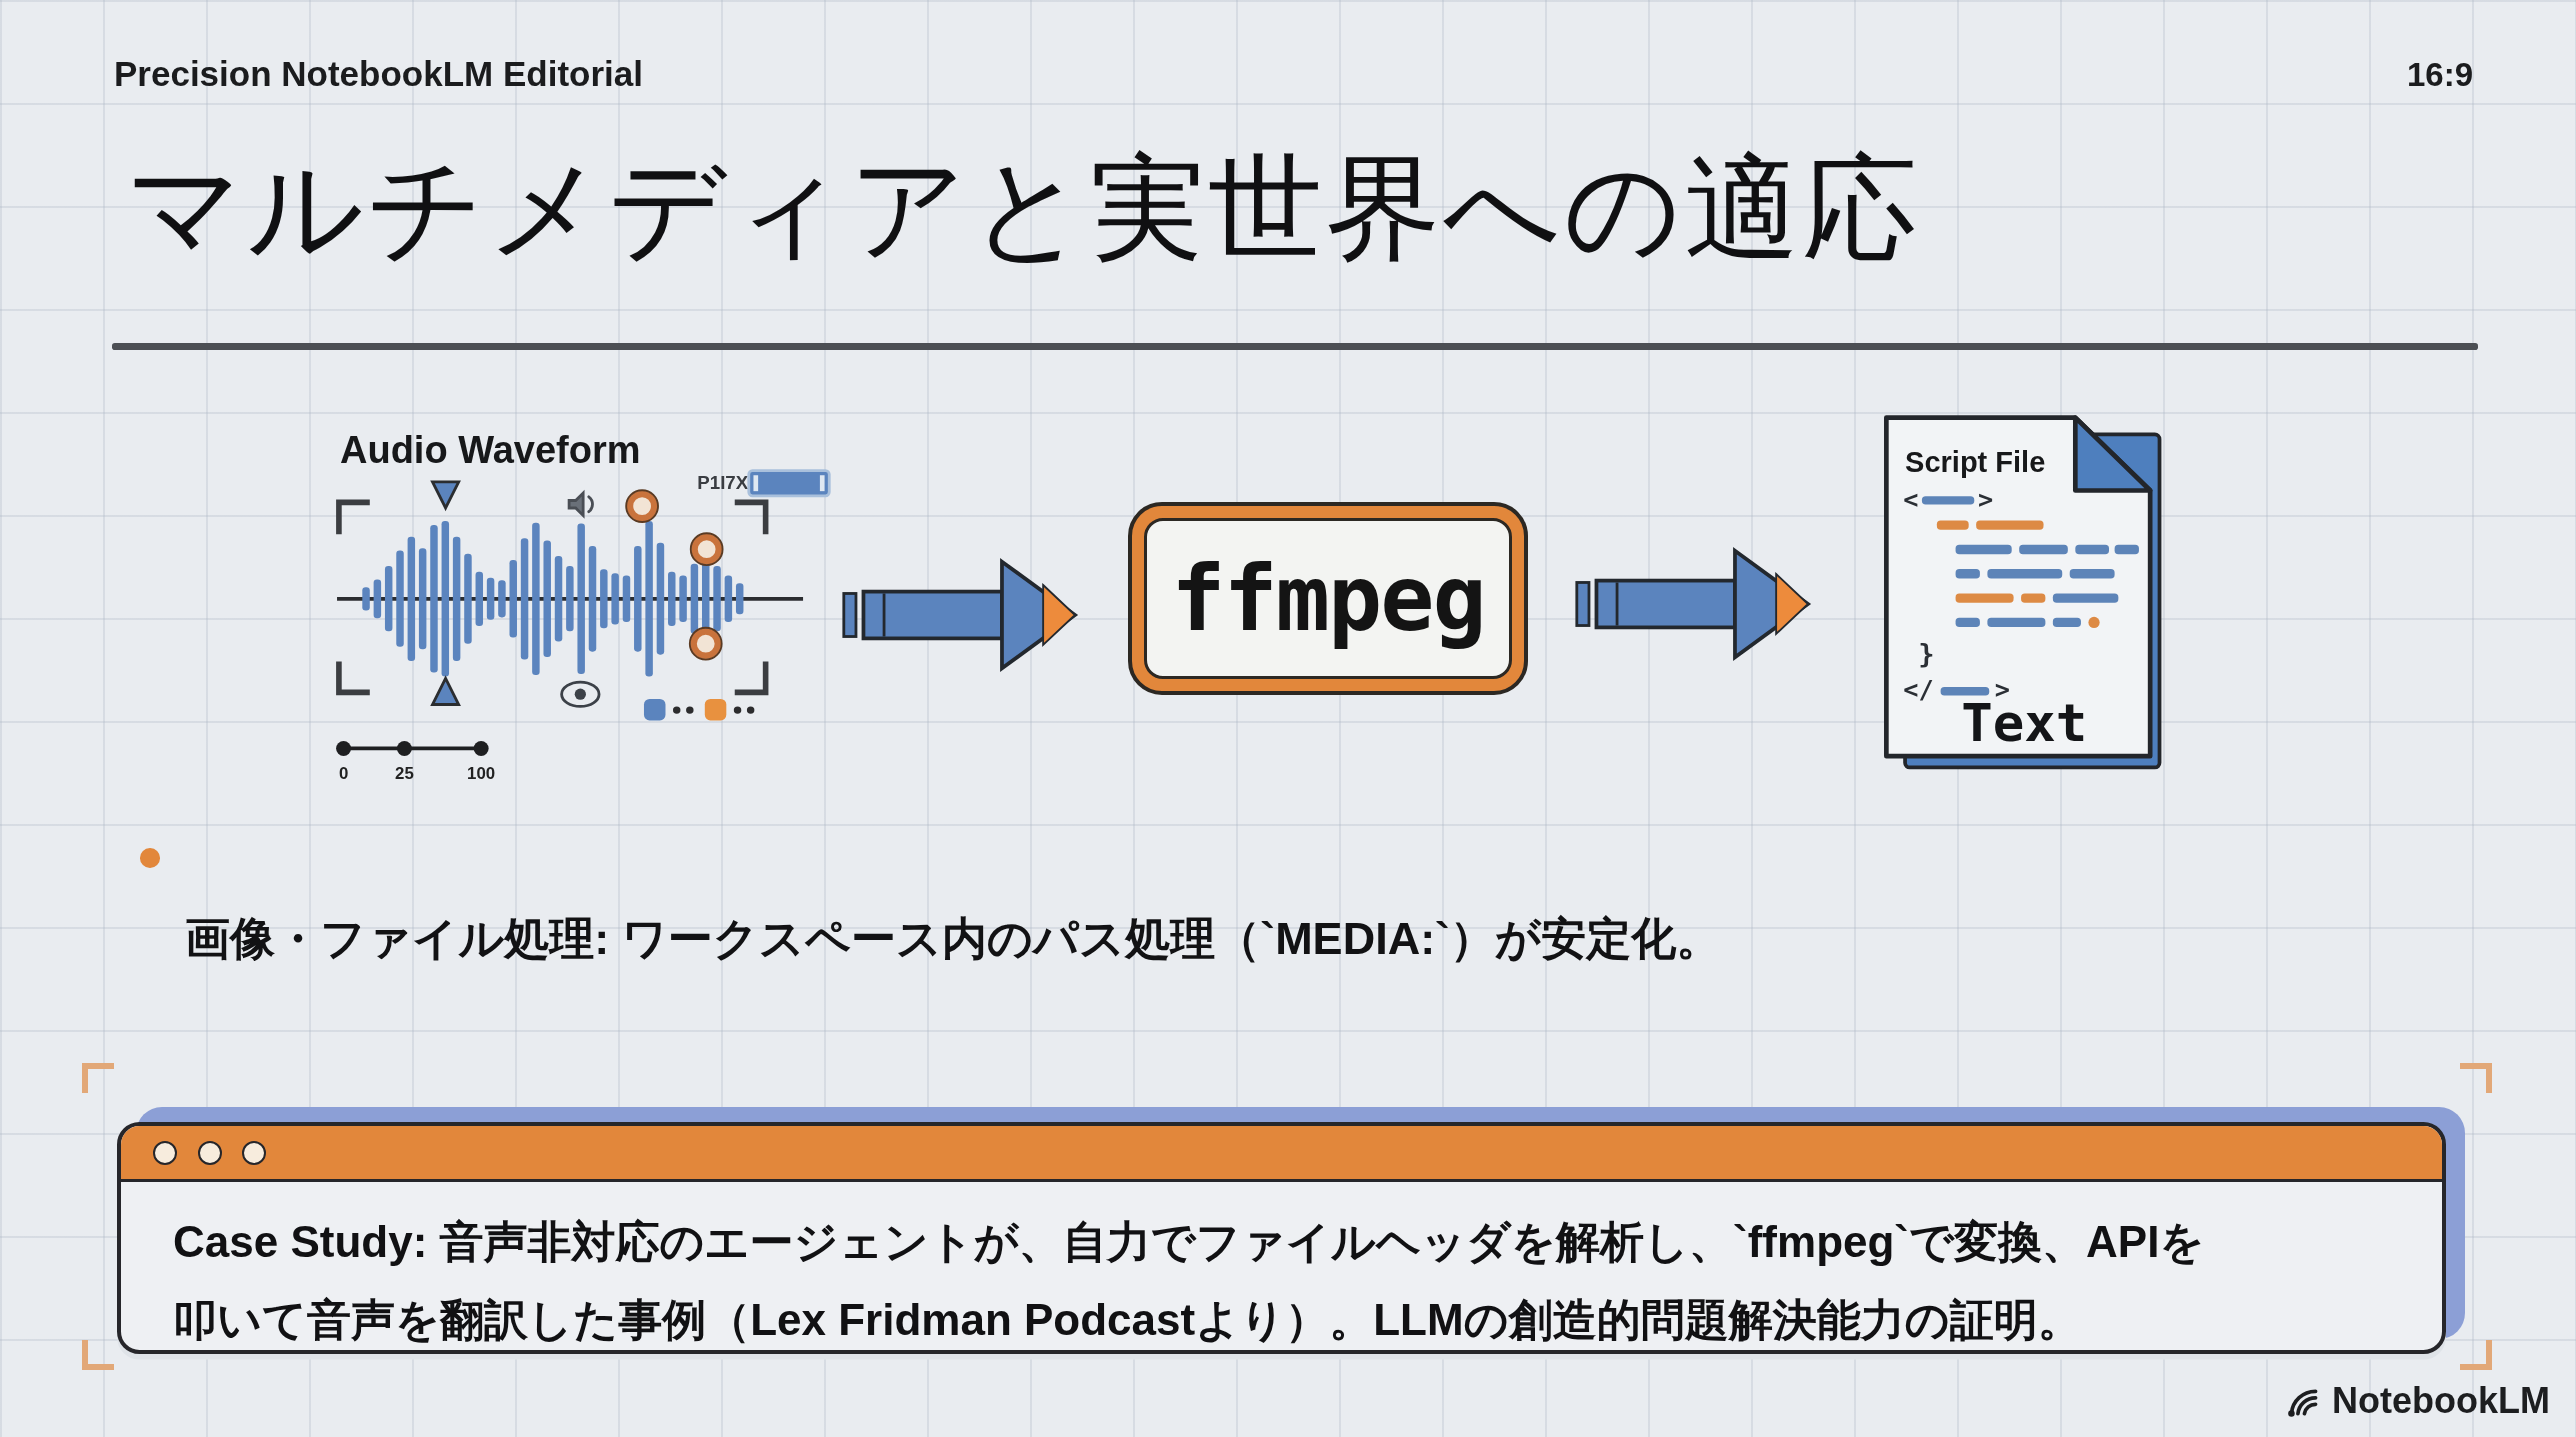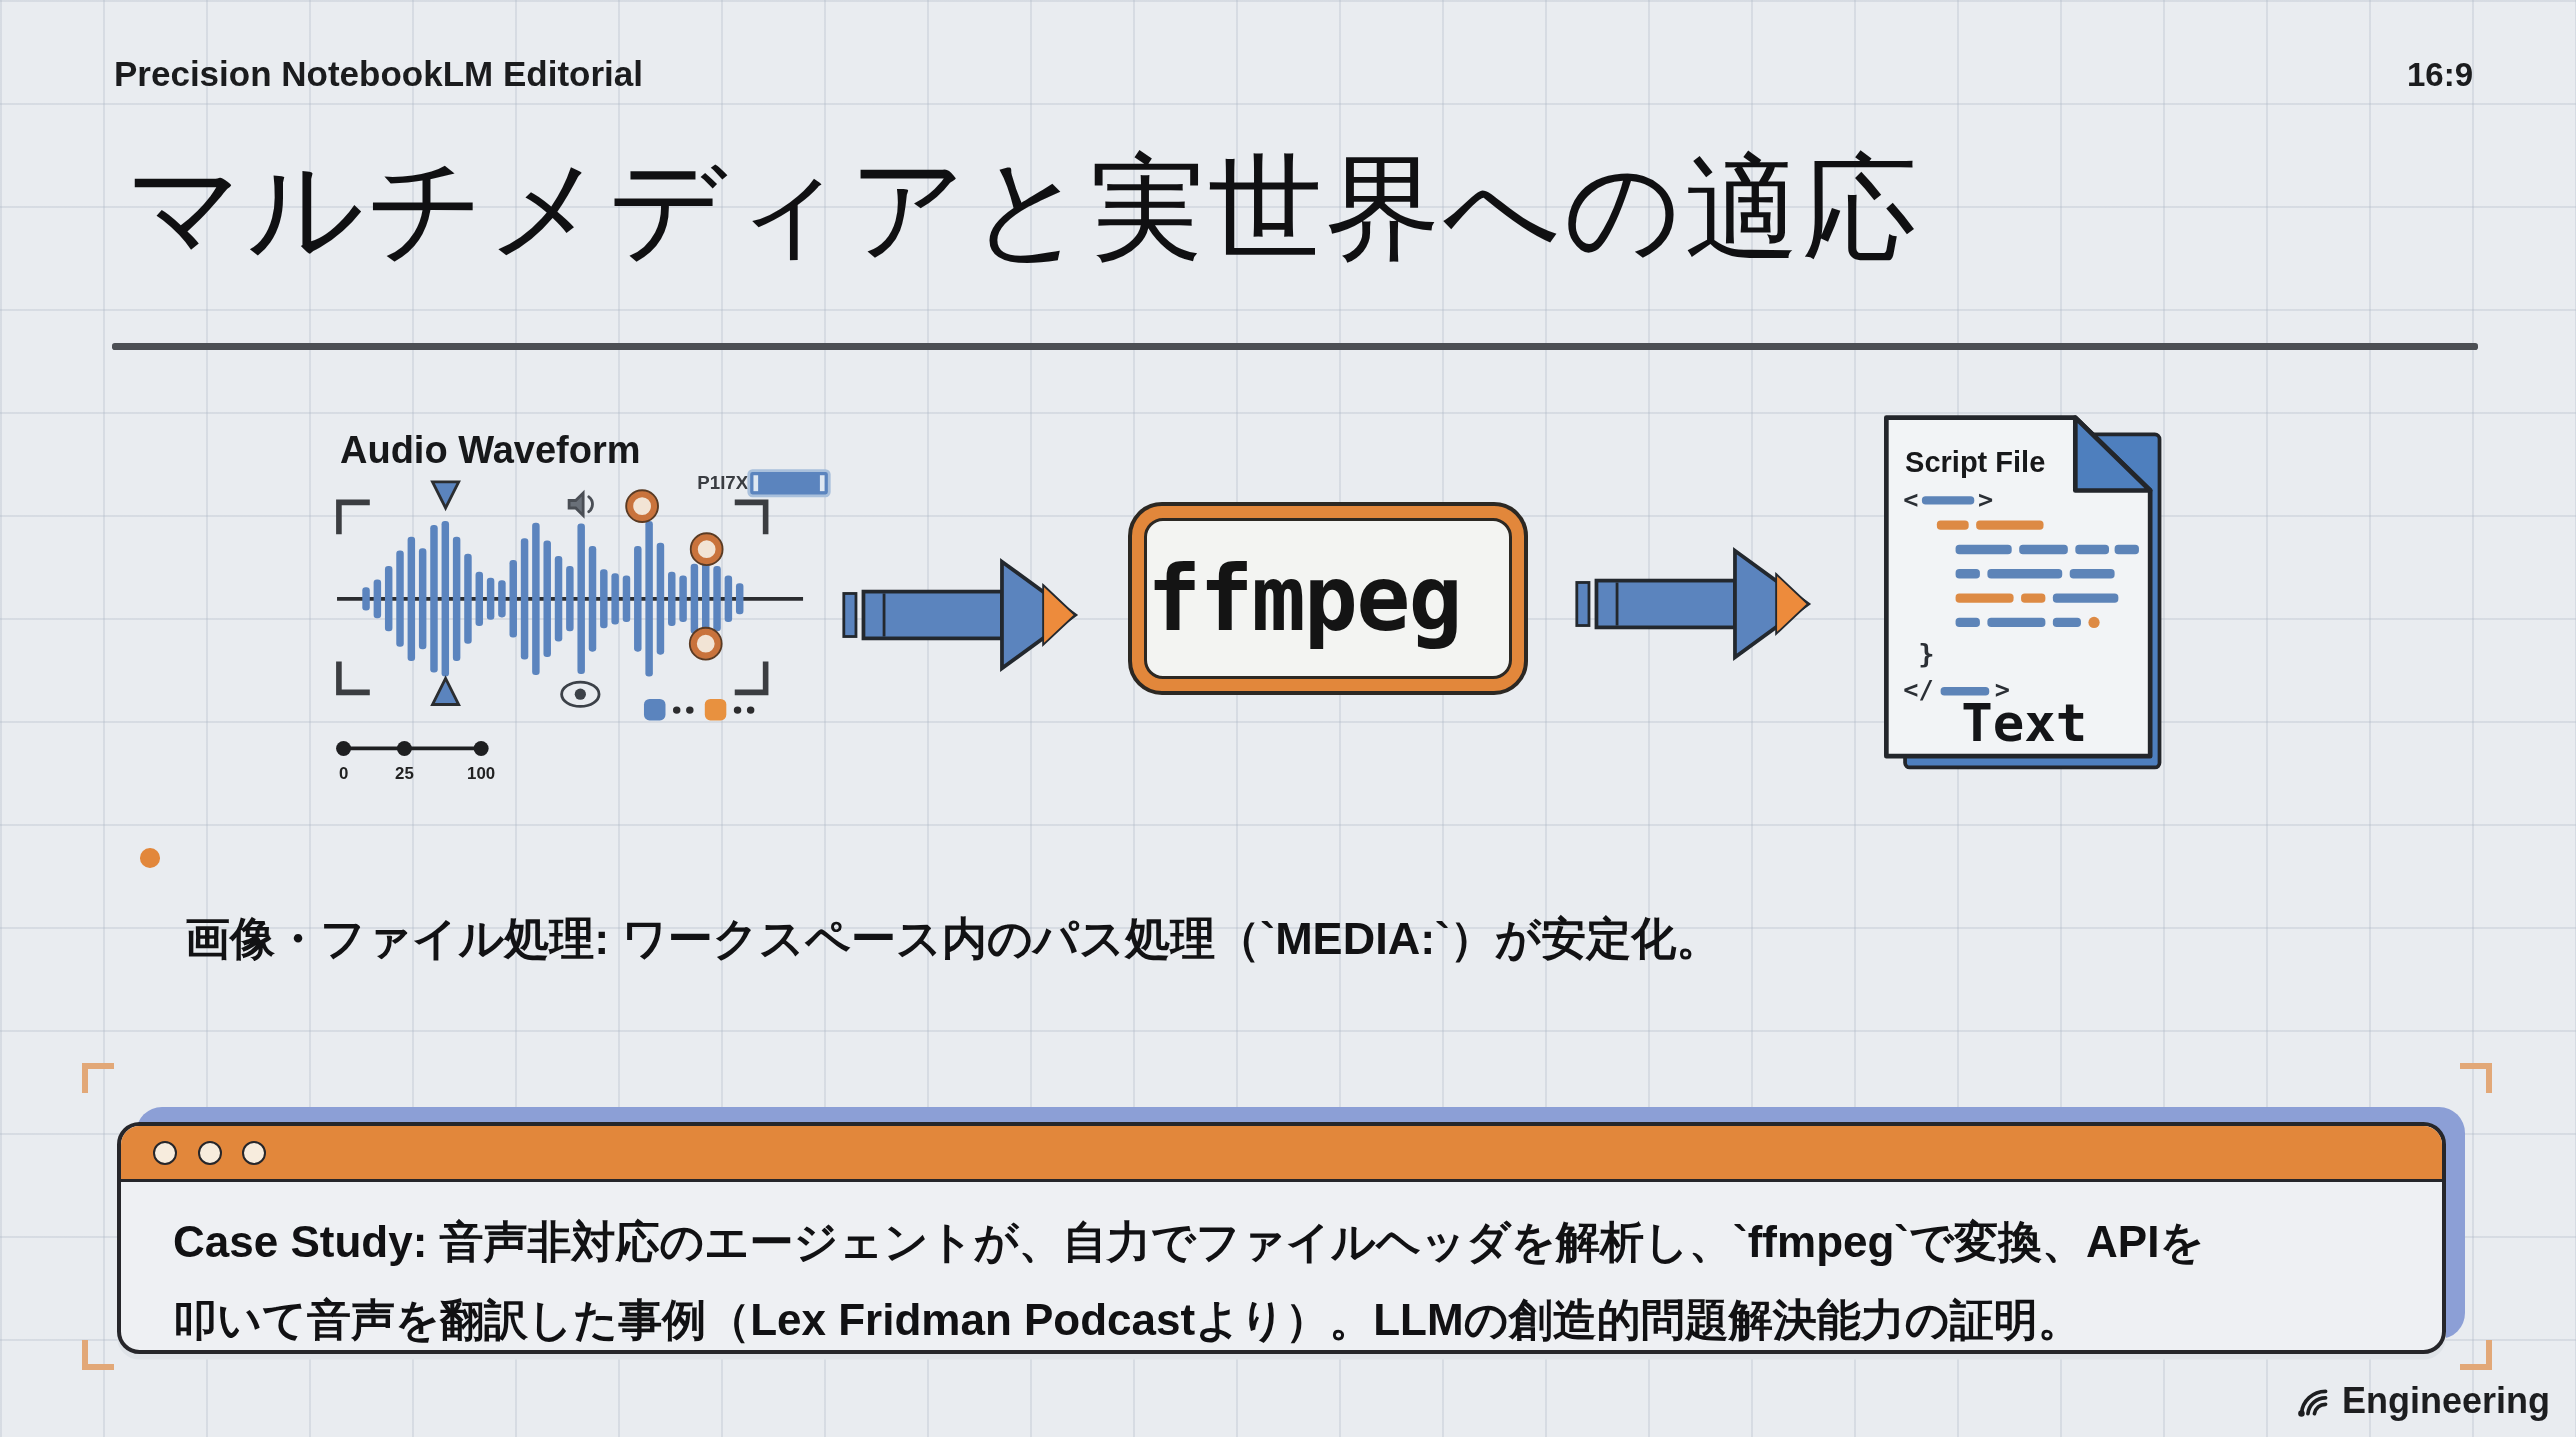--- a/index.html
+++ b/index.html
@@ -23,21 +23,21 @@
   .wave-svg{position:absolute;left:323px;top:463px;}
 
   
   .arrow1{position:absolute;left:841px;top:554px;}
   .arrow2{position:absolute;left:1574px;top:543px;}
 
   
   .ffmpeg-box{position:absolute;left:1128px;top:502px;width:400px;height:193px;box-sizing:border-box;
     background:#E2873B;border:4.7px solid #2c2823;border-radius:34px;padding:12px;}
   .ffmpeg-inner{width:100%;height:100%;box-sizing:border-box;background:#f3f4f2;border:3.7px solid #2c2823;border-radius:19px;
-    display:flex;align-items:center;justify-content:flex-start;}
+    display:flex;align-items:center;justify-content:center;}
   .ffmpeg-label{font-family:"DejaVu Sans Mono",monospace;font-weight:700;font-size:90px;color:#141414;letter-spacing:-1.9px;}
 
   .file-svg{position:absolute;left:1877px;top:410px;}
 
   
   .bullets{position:absolute;left:140px;top:816px;width:2340px;}
   .bullet{position:relative;padding-left:45px;font-size:45px;font-weight:700;line-height:1.82;color:#121214;white-space:pre-line;margin-bottom:24px;}
   .bullet .dot{position:absolute;left:0;top:32px;width:19.7px;height:19.7px;border-radius:50%;background:#E2873B;}
 
   
@@ -254,17 +254,17 @@
 
   <div class="footer">
     <svg width="39" height="39" viewBox="0 0 42 42">
       <g stroke="#1d1e20" stroke-width="4" fill="none" stroke-linecap="round">
         <path d="M8 34 A 26 26 0 0 1 34 10"></path>
         <path d="M15 34 A 19 19 0 0 1 34 17"></path>
         <path d="M22 34 A 12 12 0 0 1 34 24"></path>
       </g>
       <circle cx="8" cy="34" r="3.5" fill="#1d1e20"></circle>
     </svg>
-    <span class="brand">Engineering</span>
+    <span class="brand">NotebookLM</span>
   </div>
 
 </div>
 
 
 </body></html>

